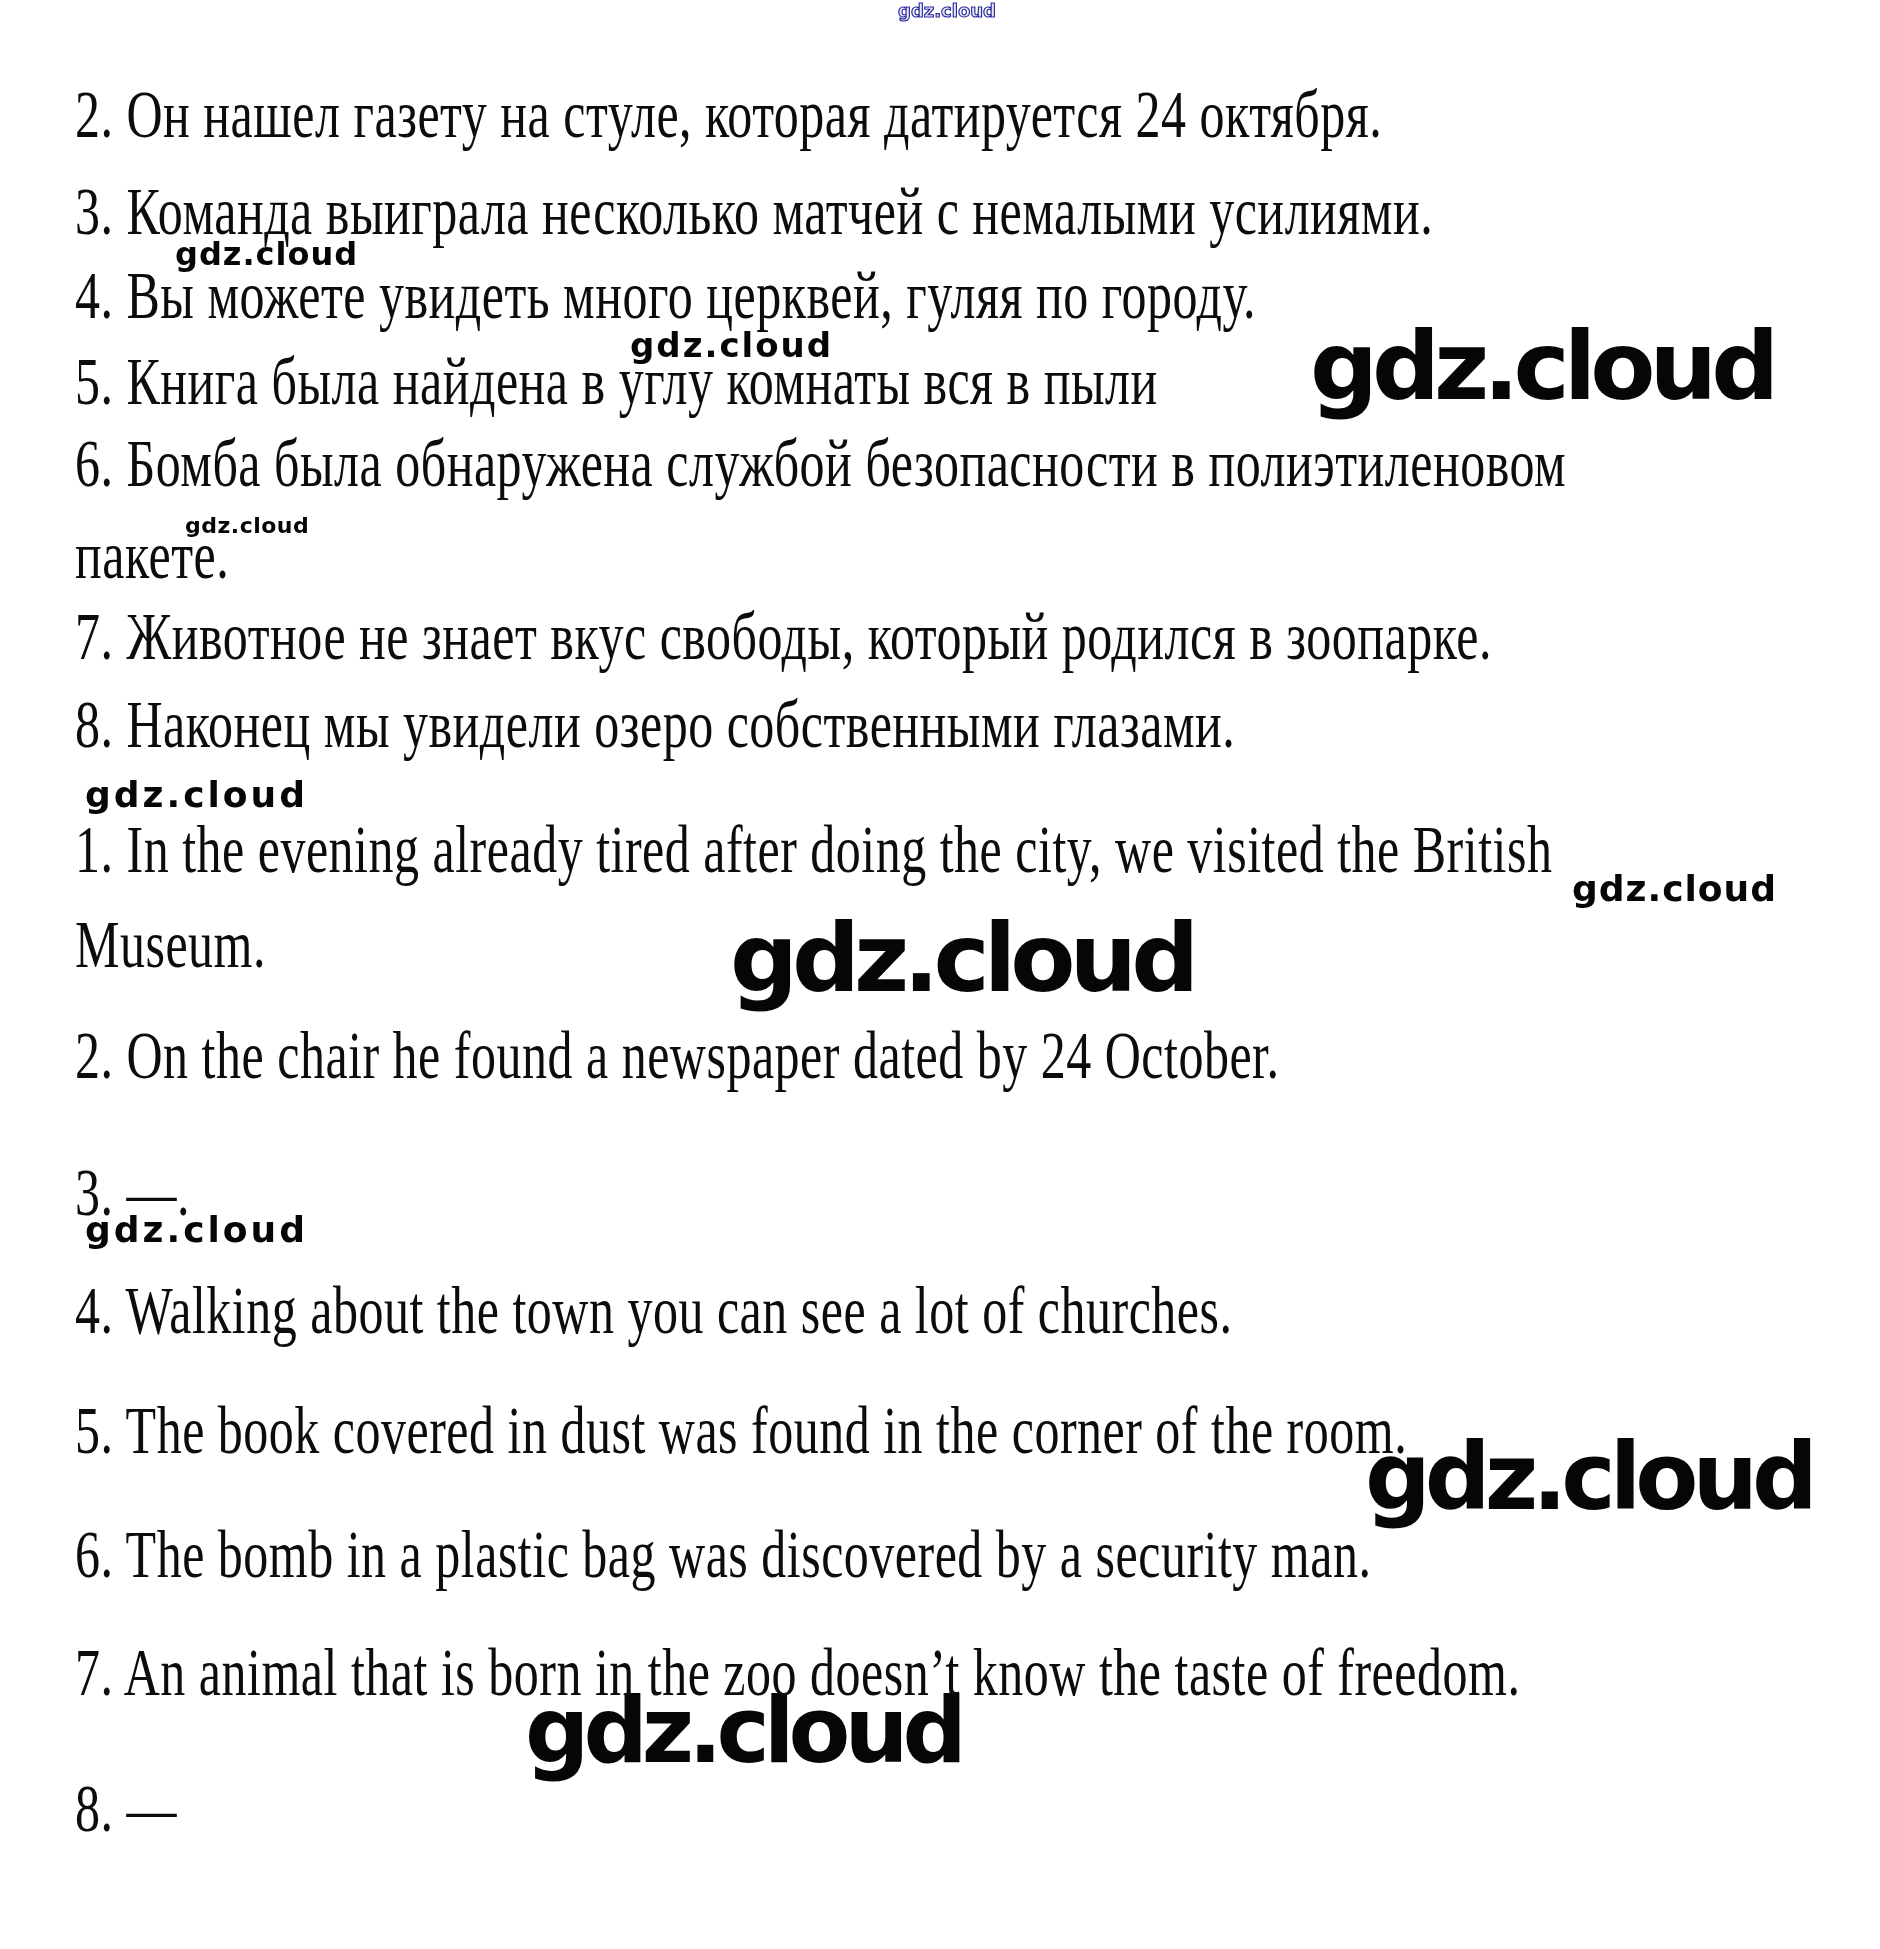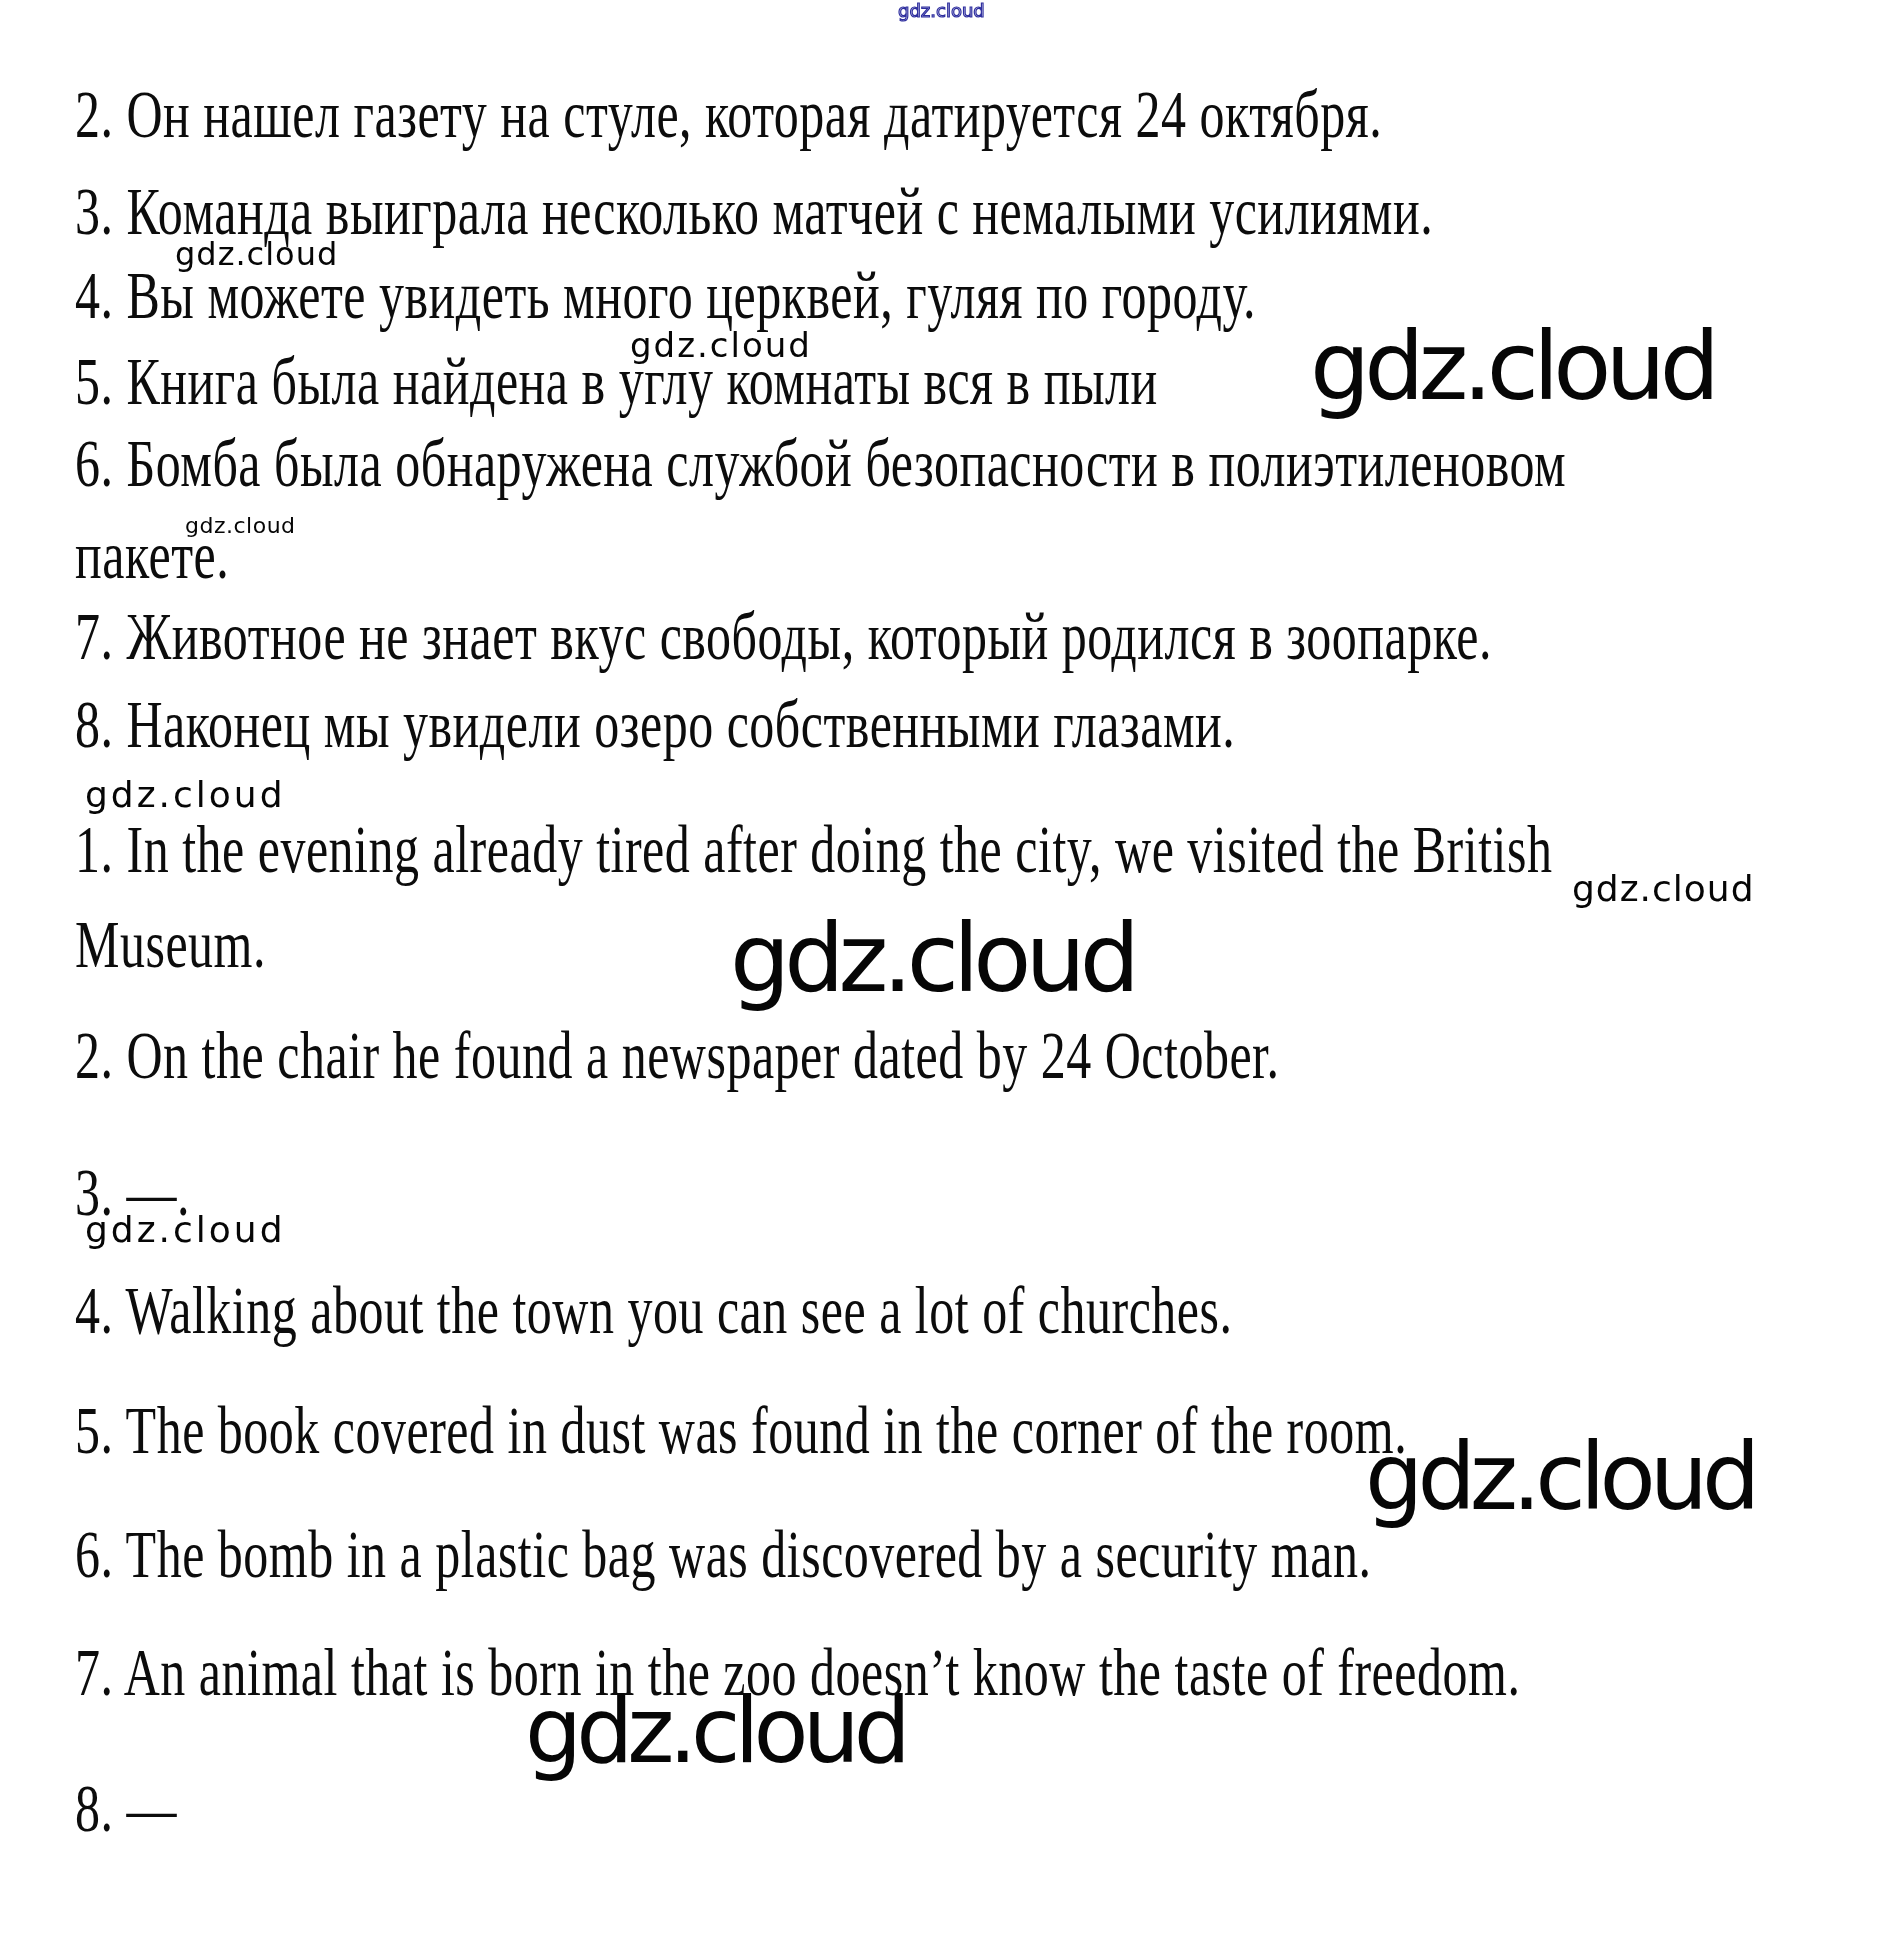--- a/index.html
+++ b/index.html
@@ -19,21 +19,21 @@
     line-height:1;
     letter-spacing:0.5px;
     color:#0c0c0c;
     transform:scaleY(1.35);
     transform-origin:0 0;
   }
   
   .wm{
     position:absolute;
     font-family:"DejaVu Sans","Liberation Sans",sans-serif;
-    font-weight:normal;
+    font-weight:bold;
     line-height:1;
     white-space:nowrap;
     color:#060606;
   }
   .wm-outline{
     left:898px;top:2px;
     font-size:18px;
     letter-spacing:0px;
     color:rgba(47,47,159,0.10);
     -webkit-text-stroke:1.2px #2f2f9f;

